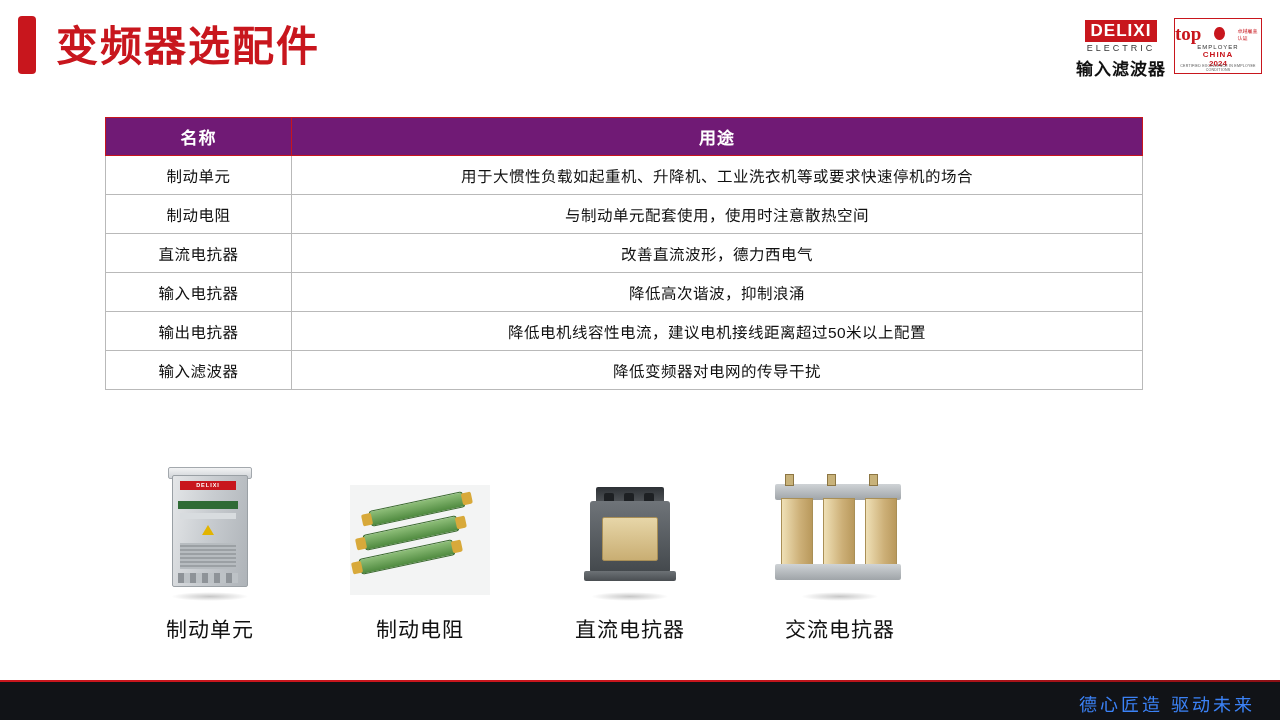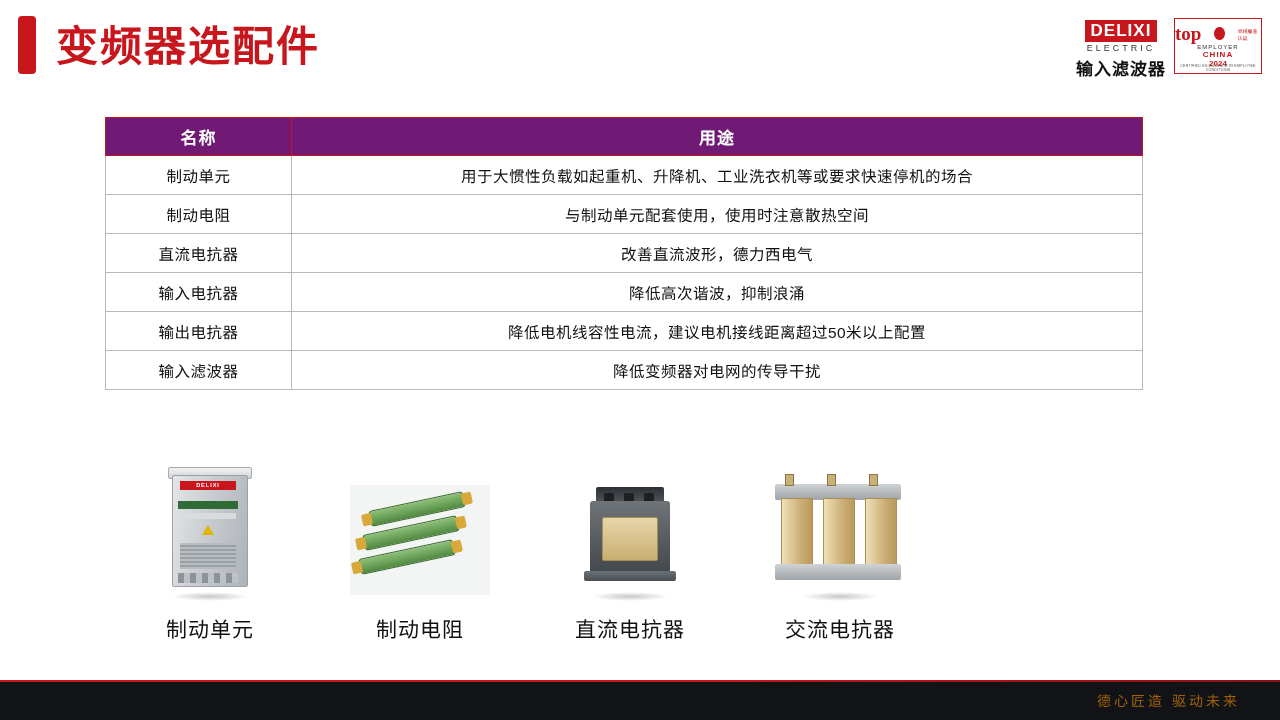--- a/index.html
+++ b/index.html
@@ -301,22 +301,22 @@
   
   .footer {
     position:absolute; left:0; bottom:0; width:1280px; height:40px;
     background:#111317;
   }
   .footer-line {
     position:absolute; left:0; top:0; width:1280px; height:2px;
     background: linear-gradient(90deg,#c8161d 0%, #c8161d 55%, #8c1015 100%);
   }
   .footer-text {
-    position:absolute; right:40px; top:10px;
-    color:#a16207; font-size:14px; letter-spacing:3px;
+    position:absolute; right:25px; top:10px;
+    color:#3b82f6; font-size:18px; letter-spacing:3px;
   }
 </style>
 </head>
 <body>
 
 <div class="slide">
 
   <div class="header-bar">
     <div class="red-tab"></div>
     <div class="slide-title">变频器选配件</div>

